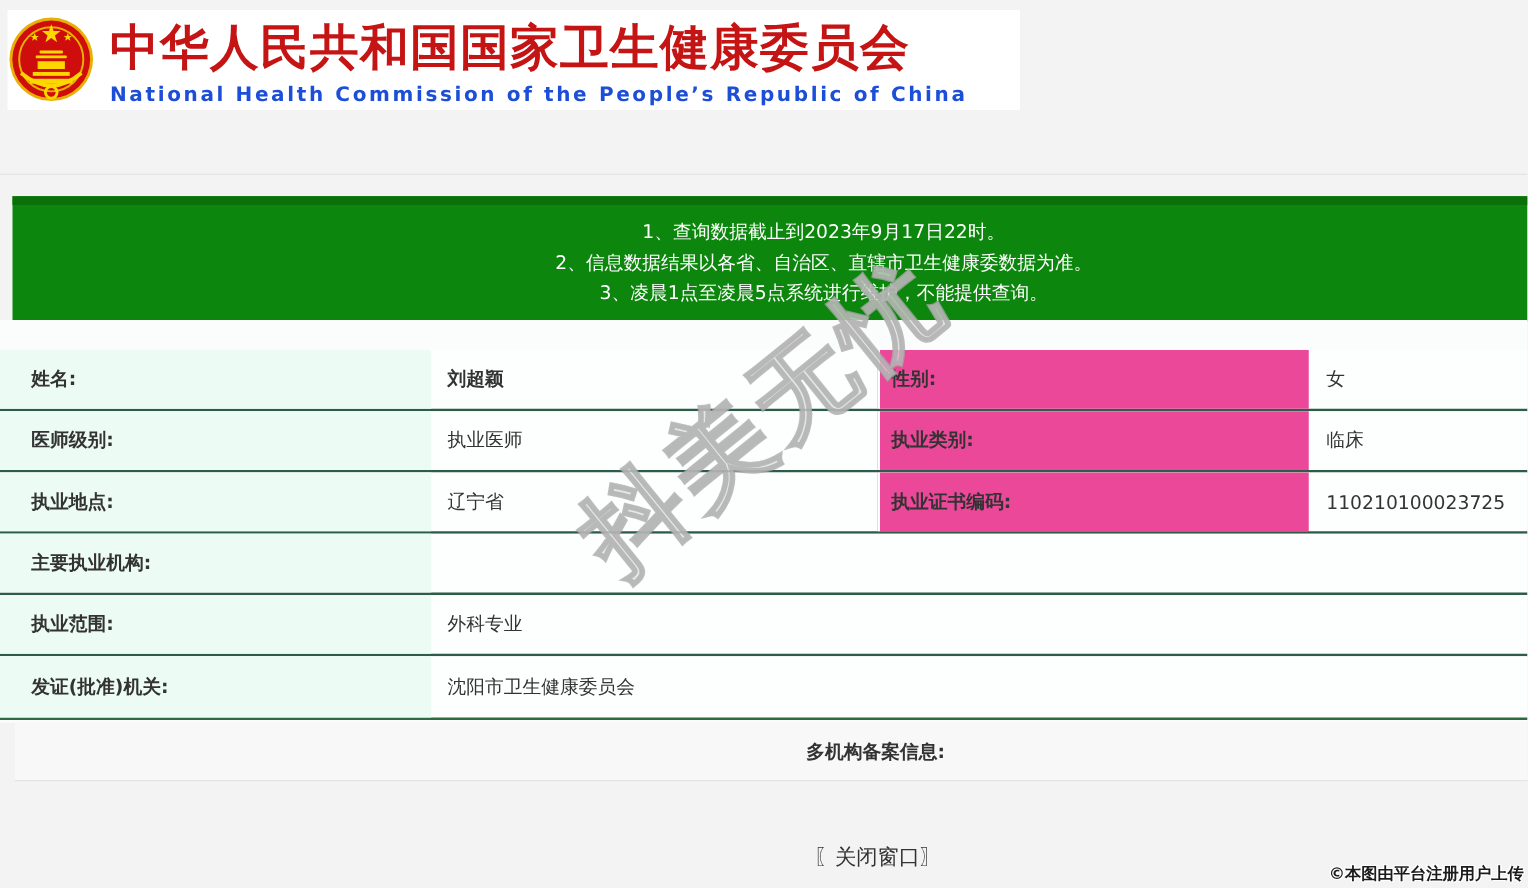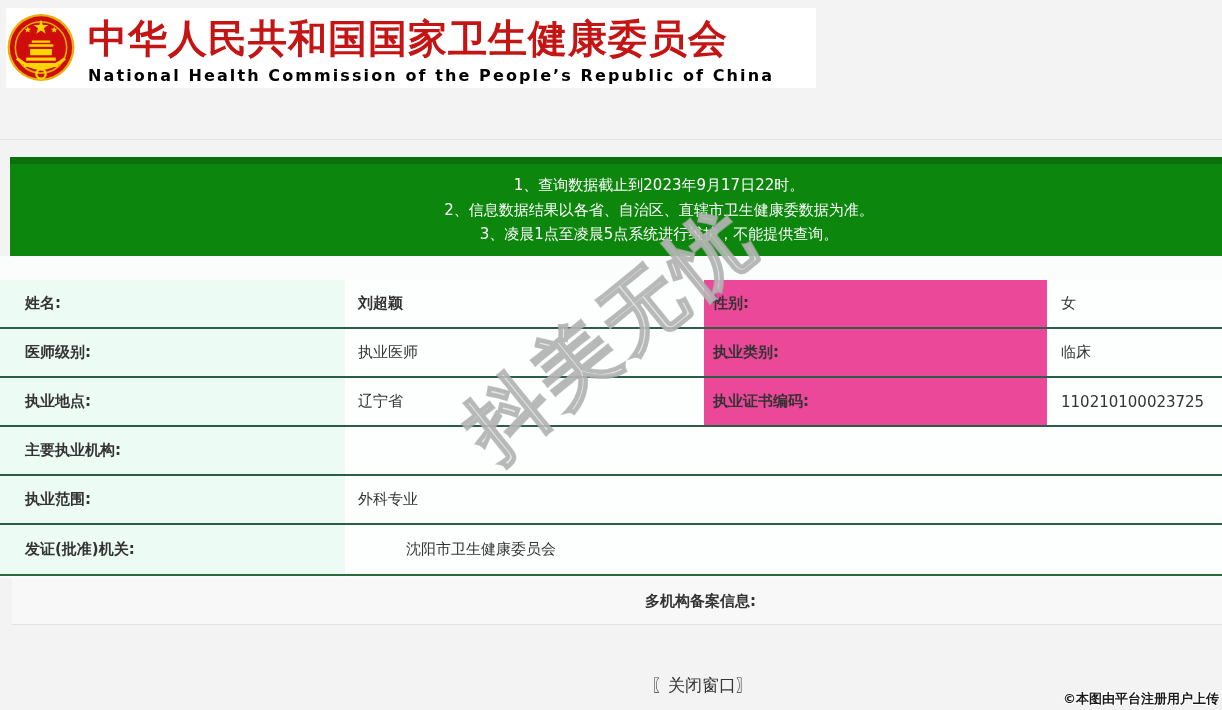--- a/index.html
+++ b/index.html
@@ -6,37 +6,37 @@
   body{
     width:1222px;height:710px;position:relative;overflow:hidden;
     background:#f3f3f3;
     font-family:"DejaVu Sans","Liberation Sans",sans-serif;
   }
   
   .header{position:absolute;left:6px;top:8px;width:810px;height:80px;background:#ffffff;}
   .emblem{position:absolute;left:0px;top:2px;width:70px;height:78px;}
   .titles{position:absolute;left:82px;top:10px;}
   .title-cn{font-size:39px;font-weight:bold;color:#c41414;line-height:1.1;white-space:nowrap;letter-spacing:1px;}
-  .title-en{font-size:16px;font-weight:bold;color:#000000;letter-spacing:2.1px;margin-top:5px;white-space:nowrap;text-align:center;}
+  .title-en{font-size:16px;font-weight:bold;color:#1d4ed8;letter-spacing:2.1px;margin-top:5px;white-space:nowrap;text-align:center;}
   .header-divider{position:absolute;left:0;top:139px;width:1222px;height:1px;background:#e4e4e4;}
   
   .notice{
     position:absolute;left:10px;top:157px;width:1212px;height:100px;box-sizing:border-box;
     background:#0c860c;border-top:7px solid #0a7009;
     color:#ffffff;font-size:15px;line-height:24.5px;padding:9px 0 0 86px;text-align:center;
   }
   .notice div{white-space:nowrap;}
   
   .record-bg{position:absolute;left:0;top:256px;width:1222px;height:322px;background:#fbfdfc;}
   .rows{position:absolute;left:0;top:280px;width:1222px;}
   .row{
     display:flex;height:49px;box-sizing:border-box;border-bottom:2px solid #2d5c49;
     background:#fdfffe;font-size:15px;color:#333;
   }
-  .row:last-child{height:51px;border-bottom-color:#2c6b3f;gap:48px;}
+  .row:last-child{height:51px;border-bottom-color:#2c6b3f;}
   .cell{display:flex;align-items:center;box-sizing:border-box;}
   .cell-label{width:345px;background:#ecfbf4;padding-left:25px;font-weight:bold;}
   .cell-value1{width:357px;padding-left:13px;}
   .cell-label2{width:345px;background:#ec4899;padding-left:9px;font-weight:bold;border-left:2px solid #ffffff;}
   .cell-value2{flex:1;padding-left:14px;}
   .cell-value-full{flex:1;padding-left:13px;}
   .val-bold{font-weight:bold;}
   
   .multi-strip{
     position:absolute;left:12px;top:578px;width:1222px;height:47px;box-sizing:border-box;

